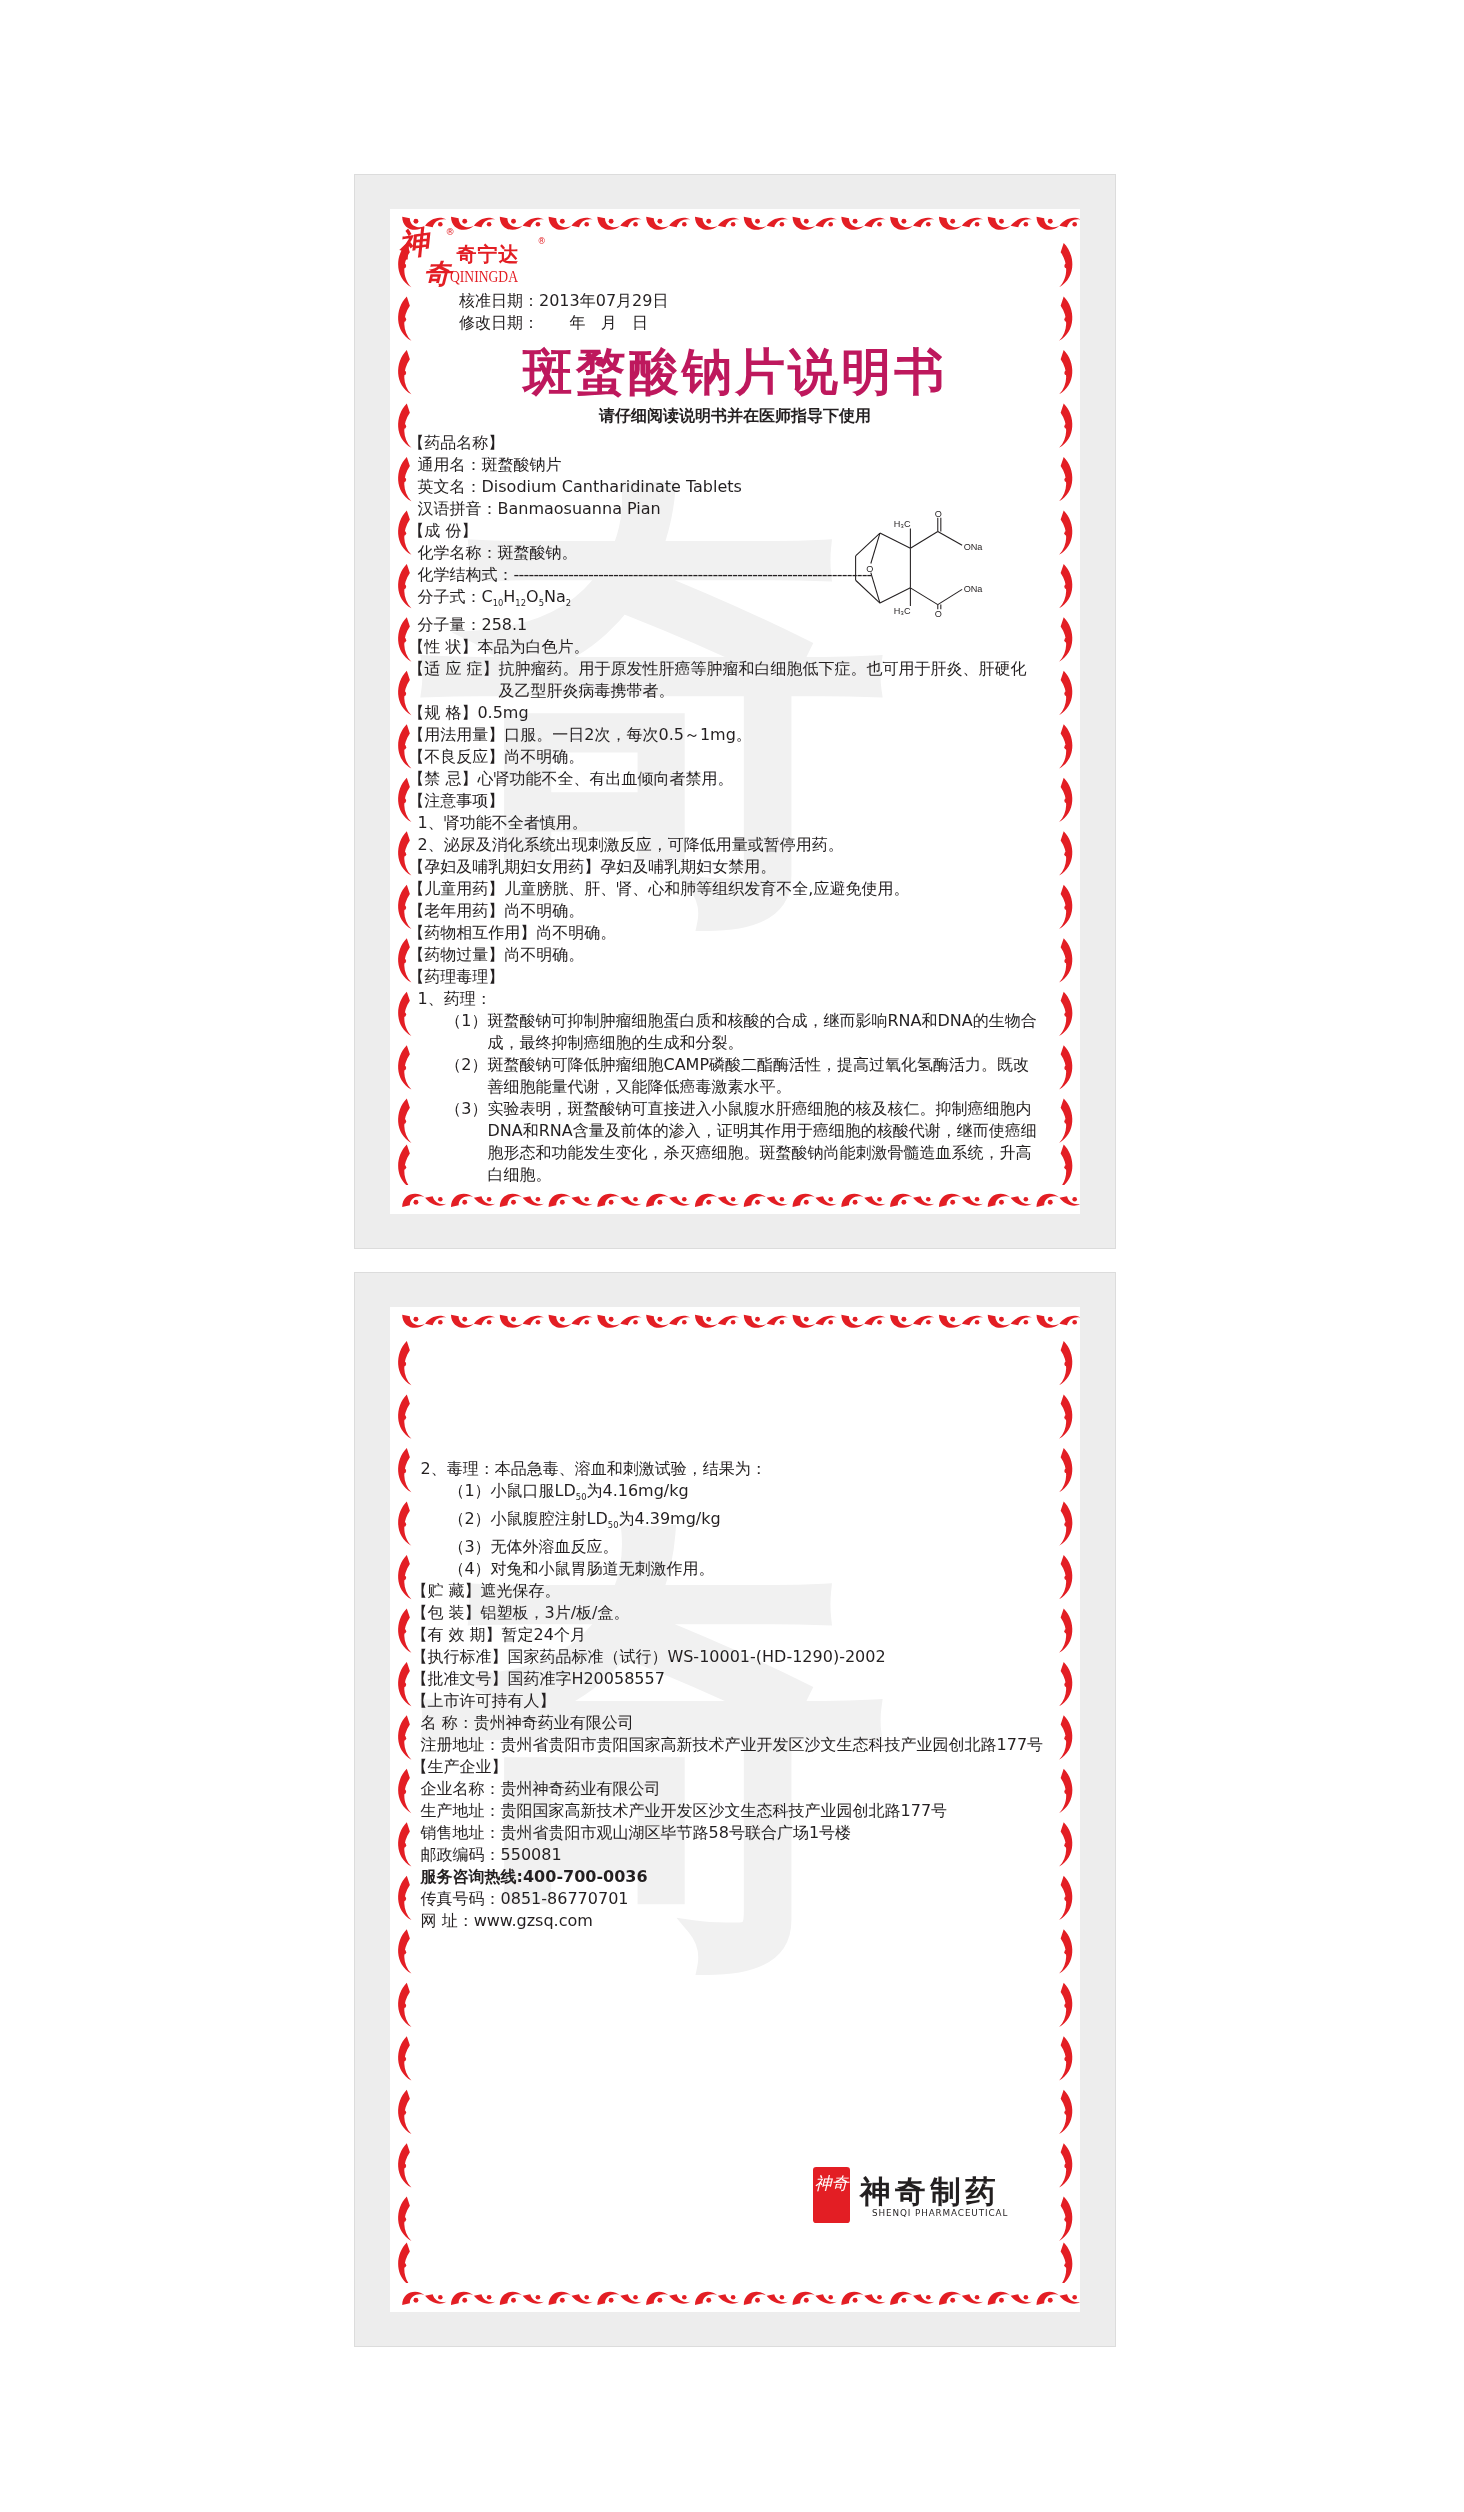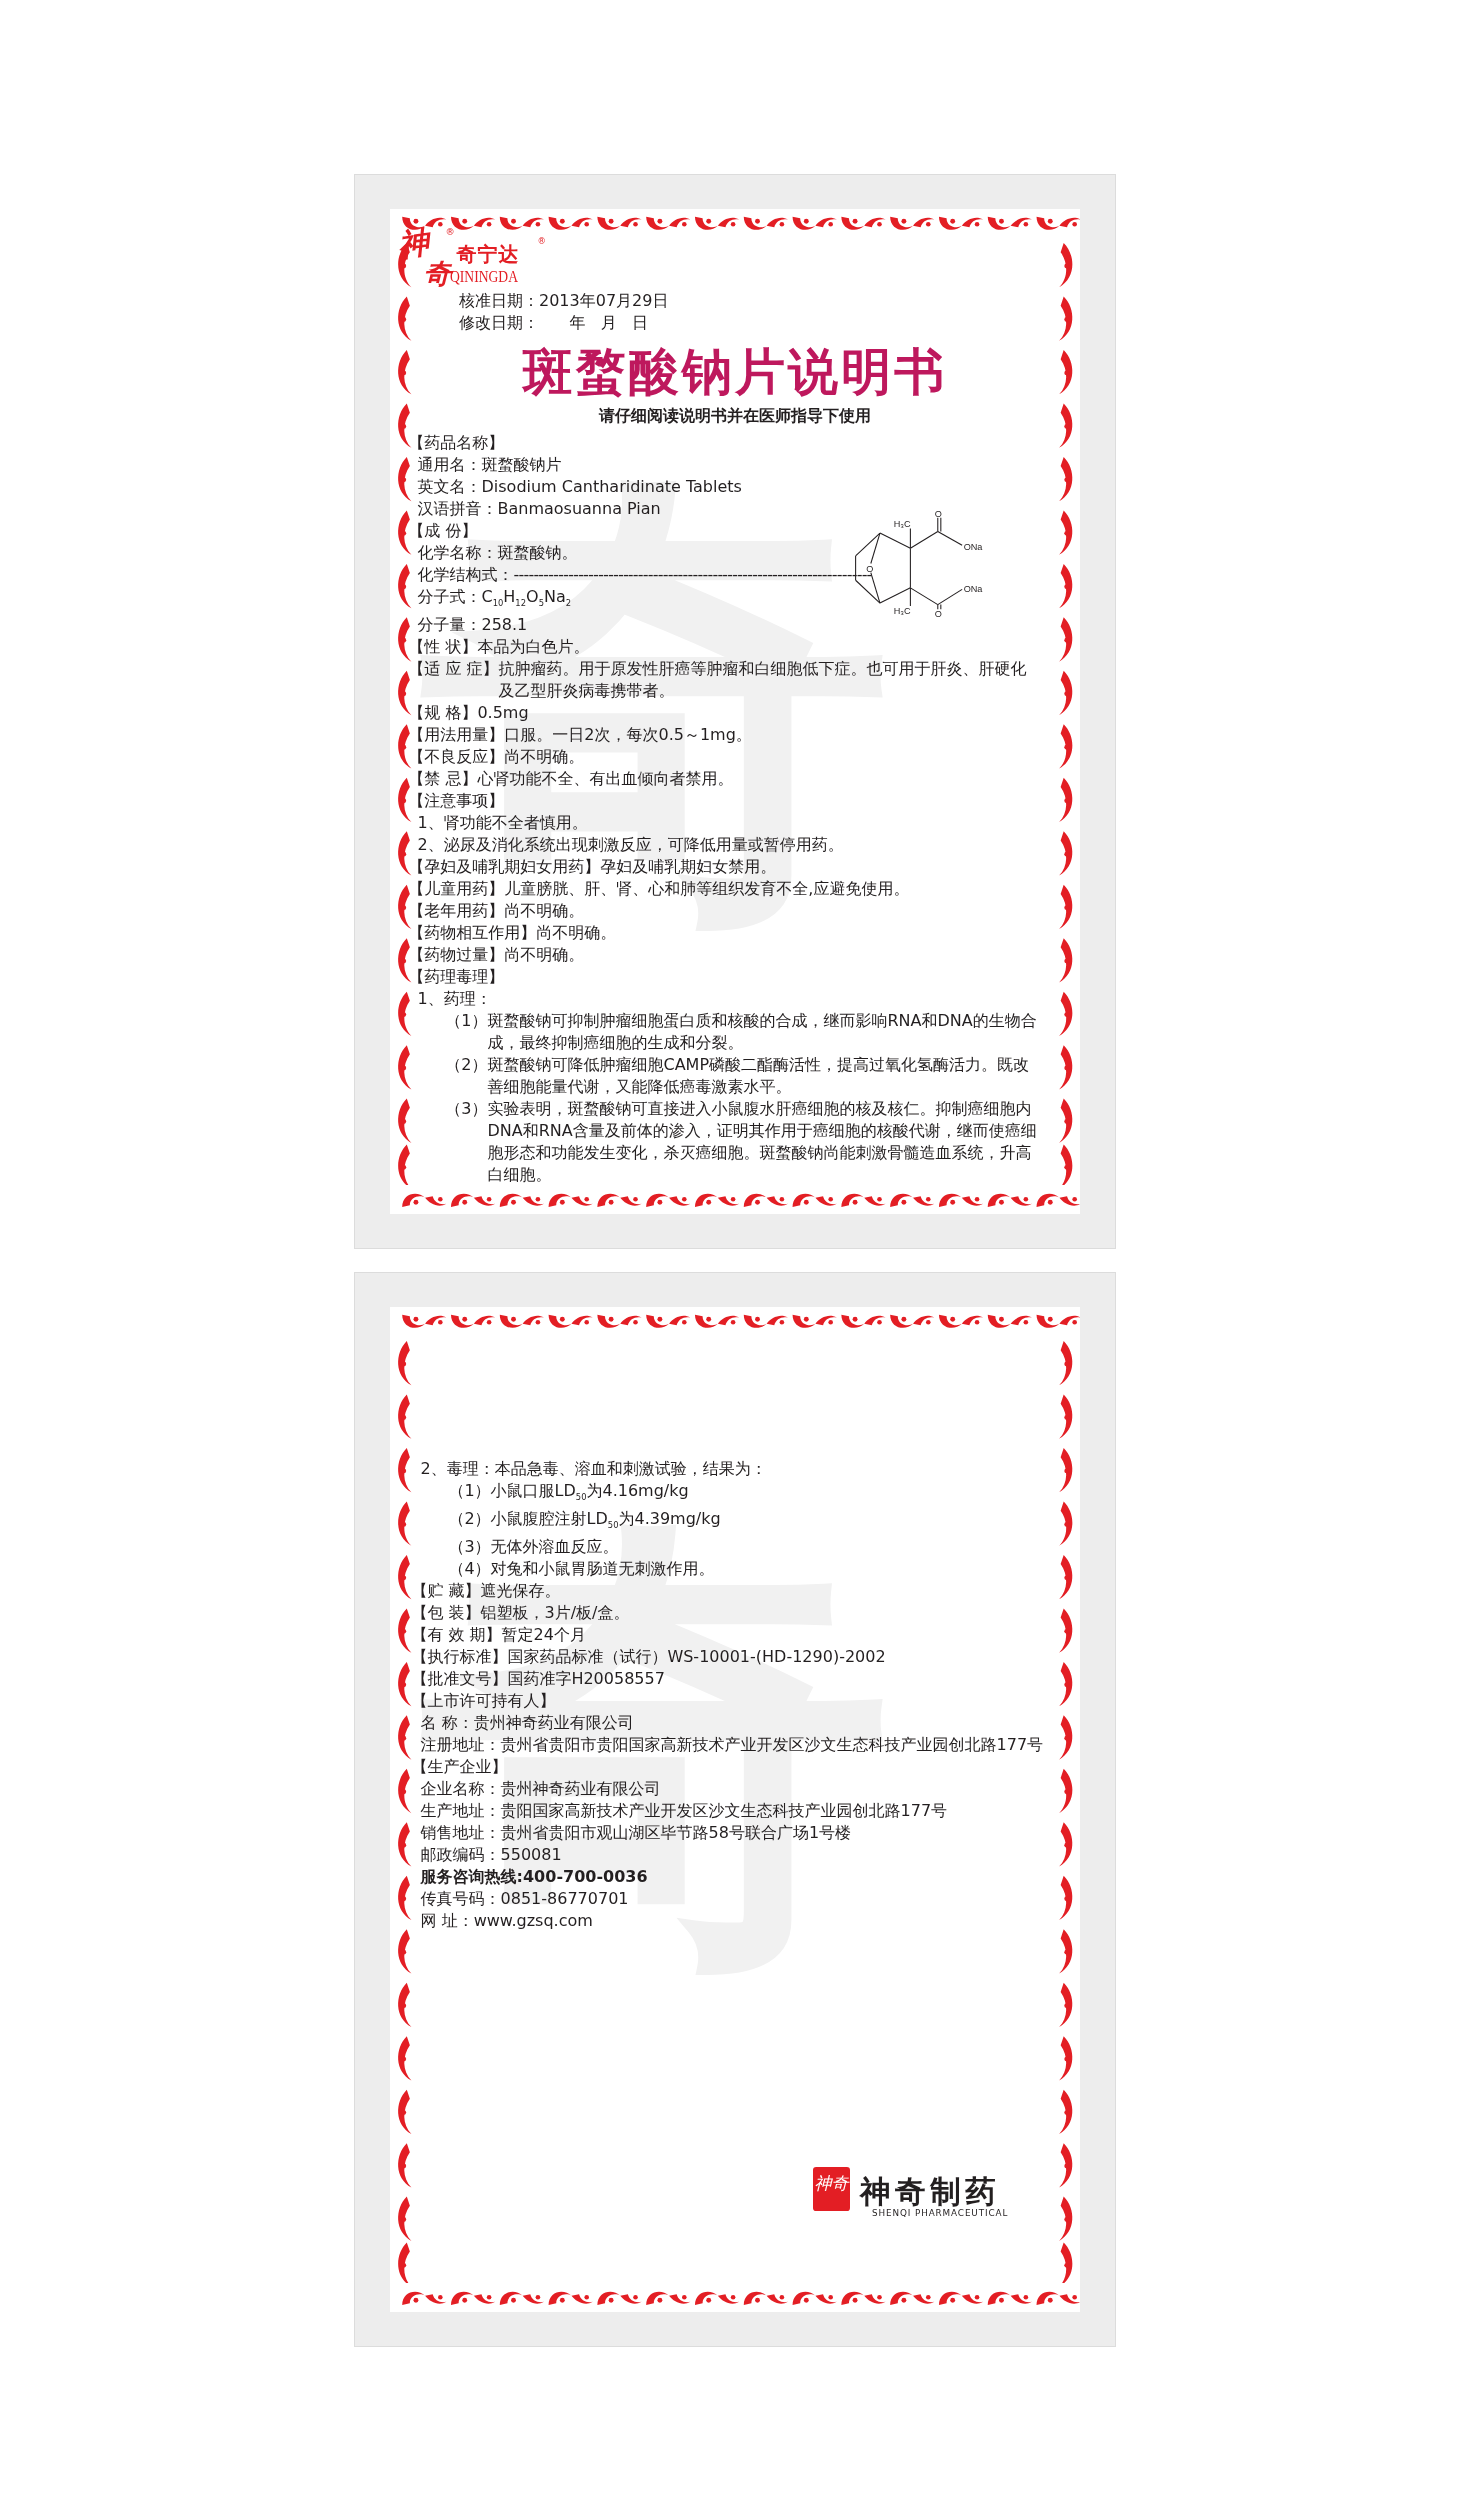--- a/index.html
+++ b/index.html
@@ -46,21 +46,21 @@
   .hang { display:flex; }
   .hang .lab { flex:none; white-space:nowrap; }
   .hang .val { flex:1; white-space:normal; }
   .bold { font-weight:bold; }
   sub, sup { font-size:8.4px; }
   .dashes { letter-spacing:-0.8px; color:#231f20; }
 
   .structure { position:absolute; left:458px; top:301px; width:175px; height:107px; }
 
   .footer-logo { position:absolute; right:69px; bottom:84px; width:198px; height:61px; }
-  .seal { position:absolute; left:0; top:0; width:37px; height:44px; background:#e31e24; border-radius:3.1px;
+  .seal { position:absolute; left:0; top:0; width:37px; height:56px; background:#e31e24; border-radius:3.1px;
           color:#fff; font-family:"DejaVu Serif",serif; font-style:italic; font-size:17px; line-height:23px;
           text-align:center; padding-top:4.6px; box-sizing:border-box; }
   .brand-cn { position:absolute; left:47px; top:4.6px; font-size:30.5px; font-weight:bold; letter-spacing:4.6px; color:#231f20;text-align:right; }
   .brand-en { position:absolute; left:47px; top:41px; font-size:8.8px; font-weight:normal; letter-spacing:0.9px; color:#231f20;margin-left:12px; }
 </style>
 </head>
 <body>
 
 <div class="sheet sheet1">
   <div class="paper">

